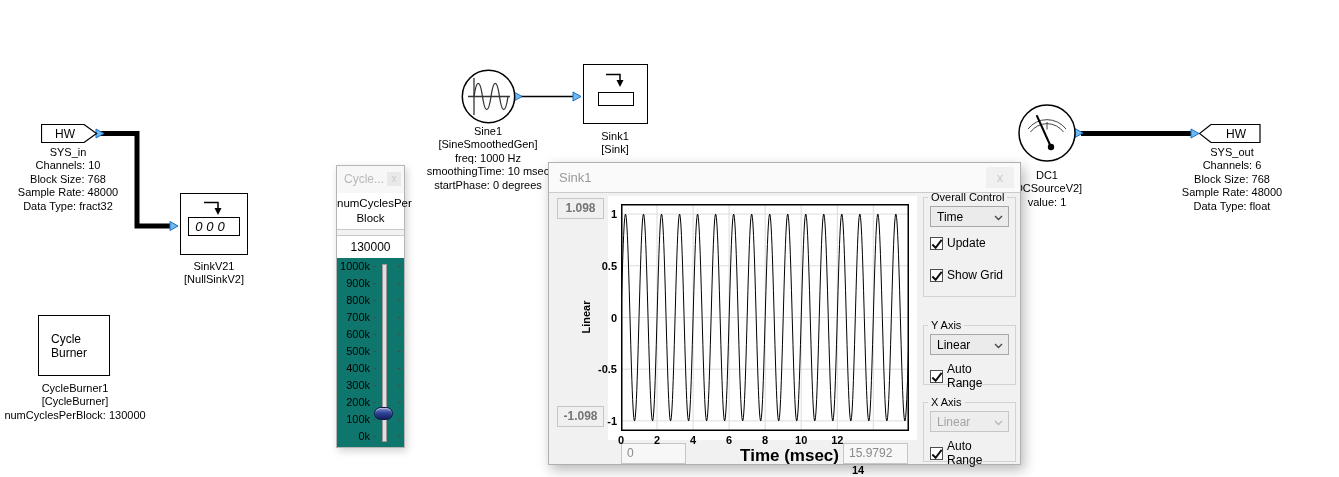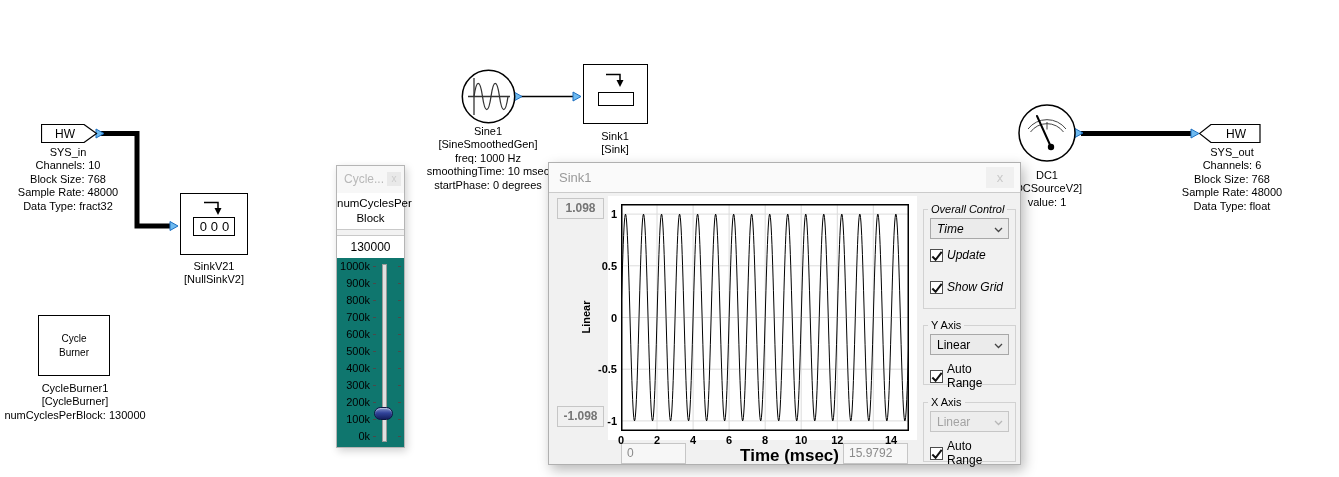--- a/index.html
+++ b/index.html
@@ -5,24 +5,24 @@
   html,body{margin:0;padding:0;background:#fff;}
   #screen{position:relative;width:1339px;height:477px;background:#ffffff;overflow:hidden;
           font-family:"Liberation Sans",sans-serif;color:#000;}
   svg{display:block;}
   
   .lbl{position:absolute;text-align:center;font-size:11px;line-height:13.4px;color:#000;}
   .lbl div{white-space:nowrap;}
   .blk-rect{position:absolute;background:#fff;border:1.5px solid #000;box-sizing:border-box;
             display:flex;flex-direction:column;align-items:center;}
   .blk-svg{position:absolute;}
-  .digits{border:1.5px solid #000;font-size:13px;letter-spacing:4px;padding:1px 1px 1px 6px;
-          line-height:15px;background:#fff;}
+  .digits{border:1.5px solid #000;font-size:13px;letter-spacing:4px;padding:1px 10px 1px 6px;
+          line-height:15px;background:#fff;font-style:italic;}
   .mini-rect{width:36px;height:14px;border:1.5px solid #000;box-sizing:border-box;margin-top:3px;background:#fff;}
-  .cb-icon-text{font-size:10px;line-height:14px;text-align:center;}
+  .cb-icon-text{font-size:12px;line-height:14px;}
   
   #cycle-panel{position:absolute;left:336px;top:165px;width:69px;height:283px;background:#f2f2f2;
                border:1px solid #b5b5b5;box-sizing:border-box;z-index:5;box-shadow:2px 3px 8px rgba(0,0,0,.18);}
   #cycle-titlebar{position:relative;height:27px;background:#f7f7f7;border-bottom:1px solid #c9c9c9;}
   #cycle-title{font-size:12px;line-height:27px;padding-left:7px;color:#b8b8b8;}
   #cycle-close{position:absolute;right:3px;top:6px;width:14px;height:14px;background:#e9e9e9;
                color:#cdcdcd;font-size:10px;line-height:14px;text-align:center;}
   #cycle-param{position:absolute;left:0;right:0;top:27px;height:37px;background:#fff;
                border-bottom:1px solid #c9c9c9;text-align:center;font-size:11.5px;line-height:15px;padding-top:3px;box-sizing:border-box;}
   #cycle-value{position:absolute;left:0;right:0;top:69px;height:27px;background:#fff;border-top:1px solid #c9c9c9;
@@ -264,21 +264,21 @@
         <line class="grid" x1="0" y1="165.2" x2="288" y2="165.2"></line>
         <line class="grid" x1="0" y1="216.9" x2="288" y2="216.9"></line>
         <polyline class="wave" points="0.00,113.50 0.38,100.01 0.75,86.75 1.13,73.94 1.50,61.82 1.88,50.57 2.25,40.41 2.63,31.49 3.00,23.98 3.38,18.00 3.75,13.65 4.13,11.01 4.51,10.13 4.88,11.01 5.26,13.65 5.63,18.00 6.01,23.98 6.38,31.49 6.76,40.41 7.13,50.57 7.51,61.82 7.89,73.94 8.26,86.75 8.64,100.01 9.01,113.50 9.39,126.99 9.76,140.25 10.14,153.06 10.51,165.18 10.89,176.43 11.26,186.59 11.64,195.51 12.02,203.02 12.39,209.00 12.77,213.35 13.14,215.99 13.52,216.87 13.89,215.99 14.27,213.35 14.64,209.00 15.02,203.02 15.40,195.51 15.77,186.59 16.15,176.43 16.52,165.18 16.90,153.06 17.27,140.25 17.65,126.99 18.02,113.50 18.40,100.01 18.77,86.75 19.15,73.94 19.53,61.82 19.90,50.57 20.28,40.41 20.65,31.49 21.03,23.98 21.40,18.00 21.78,13.65 22.15,11.01 22.53,10.13 22.90,11.01 23.28,13.65 23.66,18.00 24.03,23.98 24.41,31.49 24.78,40.41 25.16,50.57 25.53,61.82 25.91,73.94 26.28,86.75 26.66,100.01 27.04,113.50 27.41,126.99 27.79,140.25 28.16,153.06 28.54,165.18 28.91,176.43 29.29,186.59 29.66,195.51 30.04,203.02 30.41,209.00 30.79,213.35 31.17,215.99 31.54,216.87 31.92,215.99 32.29,213.35 32.67,209.00 33.04,203.02 33.42,195.51 33.79,186.59 34.17,176.43 34.54,165.18 34.92,153.06 35.30,140.25 35.67,126.99 36.05,113.50 36.42,100.01 36.80,86.75 37.17,73.94 37.55,61.82 37.92,50.57 38.30,40.41 38.68,31.49 39.05,23.98 39.43,18.00 39.80,13.65 40.18,11.01 40.55,10.13 40.93,11.01 41.30,13.65 41.68,18.00 42.05,23.98 42.43,31.49 42.81,40.41 43.18,50.57 43.56,61.82 43.93,73.94 44.31,86.75 44.68,100.01 45.06,113.50 45.43,126.99 45.81,140.25 46.19,153.06 46.56,165.18 46.94,176.43 47.31,186.59 47.69,195.51 48.06,203.02 48.44,209.00 48.81,213.35 49.19,215.99 49.56,216.87 49.94,215.99 50.32,213.35 50.69,209.00 51.07,203.02 51.44,195.51 51.82,186.59 52.19,176.43 52.57,165.18 52.94,153.06 53.32,140.25 53.69,126.99 54.07,113.50 54.45,100.01 54.82,86.75 55.20,73.94 55.57,61.82 55.95,50.57 56.32,40.41 56.70,31.49 57.07,23.98 57.45,18.00 57.83,13.65 58.20,11.01 58.58,10.13 58.95,11.01 59.33,13.65 59.70,18.00 60.08,23.98 60.45,31.49 60.83,40.41 61.20,50.57 61.58,61.82 61.96,73.94 62.33,86.75 62.71,100.01 63.08,113.50 63.46,126.99 63.83,140.25 64.21,153.06 64.58,165.18 64.96,176.43 65.33,186.59 65.71,195.51 66.09,203.02 66.46,209.00 66.84,213.35 67.21,215.99 67.59,216.87 67.96,215.99 68.34,213.35 68.71,209.00 69.09,203.02 69.47,195.51 69.84,186.59 70.22,176.43 70.59,165.18 70.97,153.06 71.34,140.25 71.72,126.99 72.09,113.50 72.47,100.01 72.84,86.75 73.22,73.94 73.60,61.82 73.97,50.57 74.35,40.41 74.72,31.49 75.10,23.98 75.47,18.00 75.85,13.65 76.22,11.01 76.60,10.13 76.98,11.01 77.35,13.65 77.73,18.00 78.10,23.98 78.48,31.49 78.85,40.41 79.23,50.57 79.60,61.82 79.98,73.94 80.35,86.75 80.73,100.01 81.11,113.50 81.48,126.99 81.86,140.25 82.23,153.06 82.61,165.18 82.98,176.43 83.36,186.59 83.73,195.51 84.11,203.02 84.48,209.00 84.86,213.35 85.24,215.99 85.61,216.87 85.99,215.99 86.36,213.35 86.74,209.00 87.11,203.02 87.49,195.51 87.86,186.59 88.24,176.43 88.62,165.18 88.99,153.06 89.37,140.25 89.74,126.99 90.12,113.50 90.49,100.01 90.87,86.75 91.24,73.94 91.62,61.82 91.99,50.57 92.37,40.41 92.75,31.49 93.12,23.98 93.50,18.00 93.87,13.65 94.25,11.01 94.62,10.13 95.00,11.01 95.37,13.65 95.75,18.00 96.12,23.98 96.50,31.49 96.88,40.41 97.25,50.57 97.63,61.82 98.00,73.94 98.38,86.75 98.75,100.01 99.13,113.50 99.50,126.99 99.88,140.25 100.26,153.06 100.63,165.18 101.01,176.43 101.38,186.59 101.76,195.51 102.13,203.02 102.51,209.00 102.88,213.35 103.26,215.99 103.63,216.87 104.01,215.99 104.39,213.35 104.76,209.00 105.14,203.02 105.51,195.51 105.89,186.59 106.26,176.43 106.64,165.18 107.01,153.06 107.39,140.25 107.77,126.99 108.14,113.50 108.52,100.01 108.89,86.75 109.27,73.94 109.64,61.82 110.02,50.57 110.39,40.41 110.77,31.49 111.14,23.98 111.52,18.00 111.90,13.65 112.27,11.01 112.65,10.13 113.02,11.01 113.40,13.65 113.77,18.00 114.15,23.98 114.52,31.49 114.90,40.41 115.27,50.57 115.65,61.82 116.03,73.94 116.40,86.75 116.78,100.01 117.15,113.50 117.53,126.99 117.90,140.25 118.28,153.06 118.65,165.18 119.03,176.43 119.41,186.59 119.78,195.51 120.16,203.02 120.53,209.00 120.91,213.35 121.28,215.99 121.66,216.87 122.03,215.99 122.41,213.35 122.78,209.00 123.16,203.02 123.54,195.51 123.91,186.59 124.29,176.43 124.66,165.18 125.04,153.06 125.41,140.25 125.79,126.99 126.16,113.50 126.54,100.01 126.91,86.75 127.29,73.94 127.67,61.82 128.04,50.57 128.42,40.41 128.79,31.49 129.17,23.98 129.54,18.00 129.92,13.65 130.29,11.01 130.67,10.13 131.05,11.01 131.42,13.65 131.80,18.00 132.17,23.98 132.55,31.49 132.92,40.41 133.30,50.57 133.67,61.82 134.05,73.94 134.42,86.75 134.80,100.01 135.18,113.50 135.55,126.99 135.93,140.25 136.30,153.06 136.68,165.18 137.05,176.43 137.43,186.59 137.80,195.51 138.18,203.02 138.56,209.00 138.93,213.35 139.31,215.99 139.68,216.87 140.06,215.99 140.43,213.35 140.81,209.00 141.18,203.02 141.56,195.51 141.93,186.59 142.31,176.43 142.69,165.18 143.06,153.06 143.44,140.25 143.81,126.99 144.19,113.50 144.56,100.01 144.94,86.75 145.31,73.94 145.69,61.82 146.06,50.57 146.44,40.41 146.82,31.49 147.19,23.98 147.57,18.00 147.94,13.65 148.32,11.01 148.69,10.13 149.07,11.01 149.44,13.65 149.82,18.00 150.20,23.98 150.57,31.49 150.95,40.41 151.32,50.57 151.70,61.82 152.07,73.94 152.45,86.75 152.82,100.01 153.20,113.50 153.57,126.99 153.95,140.25 154.33,153.06 154.70,165.18 155.08,176.43 155.45,186.59 155.83,195.51 156.20,203.02 156.58,209.00 156.95,213.35 157.33,215.99 157.71,216.87 158.08,215.99 158.46,213.35 158.83,209.00 159.21,203.02 159.58,195.51 159.96,186.59 160.33,176.43 160.71,165.18 161.08,153.06 161.46,140.25 161.84,126.99 162.21,113.50 162.59,100.01 162.96,86.75 163.34,73.94 163.71,61.82 164.09,50.57 164.46,40.41 164.84,31.49 165.21,23.98 165.59,18.00 165.97,13.65 166.34,11.01 166.72,10.13 167.09,11.01 167.47,13.65 167.84,18.00 168.22,23.98 168.59,31.49 168.97,40.41 169.35,50.57 169.72,61.82 170.10,73.94 170.47,86.75 170.85,100.01 171.22,113.50 171.60,126.99 171.97,140.25 172.35,153.06 172.72,165.18 173.10,176.43 173.48,186.59 173.85,195.51 174.23,203.02 174.60,209.00 174.98,213.35 175.35,215.99 175.73,216.87 176.10,215.99 176.48,213.35 176.85,209.00 177.23,203.02 177.61,195.51 177.98,186.59 178.36,176.43 178.73,165.18 179.11,153.06 179.48,140.25 179.86,126.99 180.23,113.50 180.61,100.01 180.99,86.75 181.36,73.94 181.74,61.82 182.11,50.57 182.49,40.41 182.86,31.49 183.24,23.98 183.61,18.00 183.99,13.65 184.36,11.01 184.74,10.13 185.12,11.01 185.49,13.65 185.87,18.00 186.24,23.98 186.62,31.49 186.99,40.41 187.37,50.57 187.74,61.82 188.12,73.94 188.50,86.75 188.87,100.01 189.25,113.50 189.62,126.99 190.00,140.25 190.37,153.06 190.75,165.18 191.12,176.43 191.50,186.59 191.87,195.51 192.25,203.02 192.63,209.00 193.00,213.35 193.38,215.99 193.75,216.87 194.13,215.99 194.50,213.35 194.88,209.00 195.25,203.02 195.63,195.51 196.00,186.59 196.38,176.43 196.76,165.18 197.13,153.06 197.51,140.25 197.88,126.99 198.26,113.50 198.63,100.01 199.01,86.75 199.38,73.94 199.76,61.82 200.14,50.57 200.51,40.41 200.89,31.49 201.26,23.98 201.64,18.00 202.01,13.65 202.39,11.01 202.76,10.13 203.14,11.01 203.51,13.65 203.89,18.00 204.27,23.98 204.64,31.49 205.02,40.41 205.39,50.57 205.77,61.82 206.14,73.94 206.52,86.75 206.89,100.01 207.27,113.50 207.64,126.99 208.02,140.25 208.40,153.06 208.77,165.18 209.15,176.43 209.52,186.59 209.90,195.51 210.27,203.02 210.65,209.00 211.02,213.35 211.40,215.99 211.78,216.87 212.15,215.99 212.53,213.35 212.90,209.00 213.28,203.02 213.65,195.51 214.03,186.59 214.40,176.43 214.78,165.18 215.15,153.06 215.53,140.25 215.91,126.99 216.28,113.50 216.66,100.01 217.03,86.75 217.41,73.94 217.78,61.82 218.16,50.57 218.53,40.41 218.91,31.49 219.29,23.98 219.66,18.00 220.04,13.65 220.41,11.01 220.79,10.13 221.16,11.01 221.54,13.65 221.91,18.00 222.29,23.98 222.66,31.49 223.04,40.41 223.42,50.57 223.79,61.82 224.17,73.94 224.54,86.75 224.92,100.01 225.29,113.50 225.67,126.99 226.04,140.25 226.42,153.06 226.79,165.18 227.17,176.43 227.55,186.59 227.92,195.51 228.30,203.02 228.67,209.00 229.05,213.35 229.42,215.99 229.80,216.87 230.17,215.99 230.55,213.35 230.93,209.00 231.30,203.02 231.68,195.51 232.05,186.59 232.43,176.43 232.80,165.18 233.18,153.06 233.55,140.25 233.93,126.99 234.30,113.50 234.68,100.01 235.06,86.75 235.43,73.94 235.81,61.82 236.18,50.57 236.56,40.41 236.93,31.49 237.31,23.98 237.68,18.00 238.06,13.65 238.43,11.01 238.81,10.13 239.19,11.01 239.56,13.65 239.94,18.00 240.31,23.98 240.69,31.49 241.06,40.41 241.44,50.57 241.81,61.82 242.19,73.94 242.57,86.75 242.94,100.01 243.32,113.50 243.69,126.99 244.07,140.25 244.44,153.06 244.82,165.18 245.19,176.43 245.57,186.59 245.94,195.51 246.32,203.02 246.70,209.00 247.07,213.35 247.45,215.99 247.82,216.87 248.20,215.99 248.57,213.35 248.95,209.00 249.32,203.02 249.70,195.51 250.08,186.59 250.45,176.43 250.83,165.18 251.20,153.06 251.58,140.25 251.95,126.99 252.33,113.50 252.70,100.01 253.08,86.75 253.45,73.94 253.83,61.82 254.21,50.57 254.58,40.41 254.96,31.49 255.33,23.98 255.71,18.00 256.08,13.65 256.46,11.01 256.83,10.13 257.21,11.01 257.58,13.65 257.96,18.00 258.34,23.98 258.71,31.49 259.09,40.41 259.46,50.57 259.84,61.82 260.21,73.94 260.59,86.75 260.96,100.01 261.34,113.50 261.72,126.99 262.09,140.25 262.47,153.06 262.84,165.18 263.22,176.43 263.59,186.59 263.97,195.51 264.34,203.02 264.72,209.00 265.09,213.35 265.47,215.99 265.85,216.87 266.22,215.99 266.60,213.35 266.97,209.00 267.35,203.02 267.72,195.51 268.10,186.59 268.47,176.43 268.85,165.18 269.22,153.06 269.60,140.25 269.98,126.99 270.35,113.50 270.73,100.01 271.10,86.75 271.48,73.94 271.85,61.82 272.23,50.57 272.60,40.41 272.98,31.49 273.36,23.98 273.73,18.00 274.11,13.65 274.48,11.01 274.86,10.13 275.23,11.01 275.61,13.65 275.98,18.00 276.36,23.98 276.73,31.49 277.11,40.41 277.49,50.57 277.86,61.82 278.24,73.94 278.61,86.75 278.99,100.01 279.36,113.50 279.74,126.99 280.11,140.25 280.49,153.06 280.87,165.18 281.24,176.43 281.62,186.59 281.99,195.51 282.37,203.02 282.74,209.00 283.12,213.35 283.49,215.99 283.87,216.87 284.24,215.99 284.62,213.35 285.00,209.00 285.37,203.02 285.75,195.51 286.12,186.59 286.50,176.43 286.87,165.18 287.25,153.06 287.62,140.25 288.00,126.99"></polyline>
         <rect class="plotborder" x="0.75" y="0.75" width="286.5" height="225.5"></rect>
       </svg>
 
     <div class="fieldbox" style="left:72px;top:280px;">0</div>
     <div id="plot-xlabel">Time (msec)</div>
     <div class="fieldbox" style="left:294px;top:280px;">15.9792</div>
 
-    <fieldset style="top:40px;height:106px;font-style:italic;">
+    <fieldset style="top:28px;height:106px;">
       <legend>Overall Control</legend>
       <div class="combo">
         <span>Time</span>
         <svg width="9" height="6">
             <polyline points="1,1 4.5,4.5 8,1"></polyline>
           </svg>
       </div>
       <div class="cbrow" style="margin-top:9px;">
         <span class="cb">
           <svg width="14" height="14" viewBox="0 0 12 12">
@@ -332,21 +332,21 @@
         <span>Auto Range</span>
       </div>
     </fieldset>
   <div class="xtick" style="left: 58px;">0</div>
       <div class="xtick" style="left: 94.0469px;">2</div>
       <div class="xtick" style="left: 130.094px;">4</div>
       <div class="xtick" style="left: 166.141px;">6</div>
       <div class="xtick" style="left: 202.187px;">8</div>
       <div class="xtick" style="left: 238.234px;">10</div>
       <div class="xtick" style="left: 274.281px;">12</div>
-      <div class="xtick" style="left: 328px;">14</div>
+      <div class="xtick" style="left: 295px; margin-top: 30px;">14</div>
       <div class="ytick" style="top: 45.1302px;">1</div>
       <div class="ytick" style="top: 96.8151px;">0.5</div>
       <div class="ytick" style="top: 148.5px;">0</div>
       <div class="ytick" style="top: 200.185px;">-0.5</div>
       <div class="ytick" style="top: 251.87px;">-1</div>
     </div>
 
 </div>
 
 </body></html>

